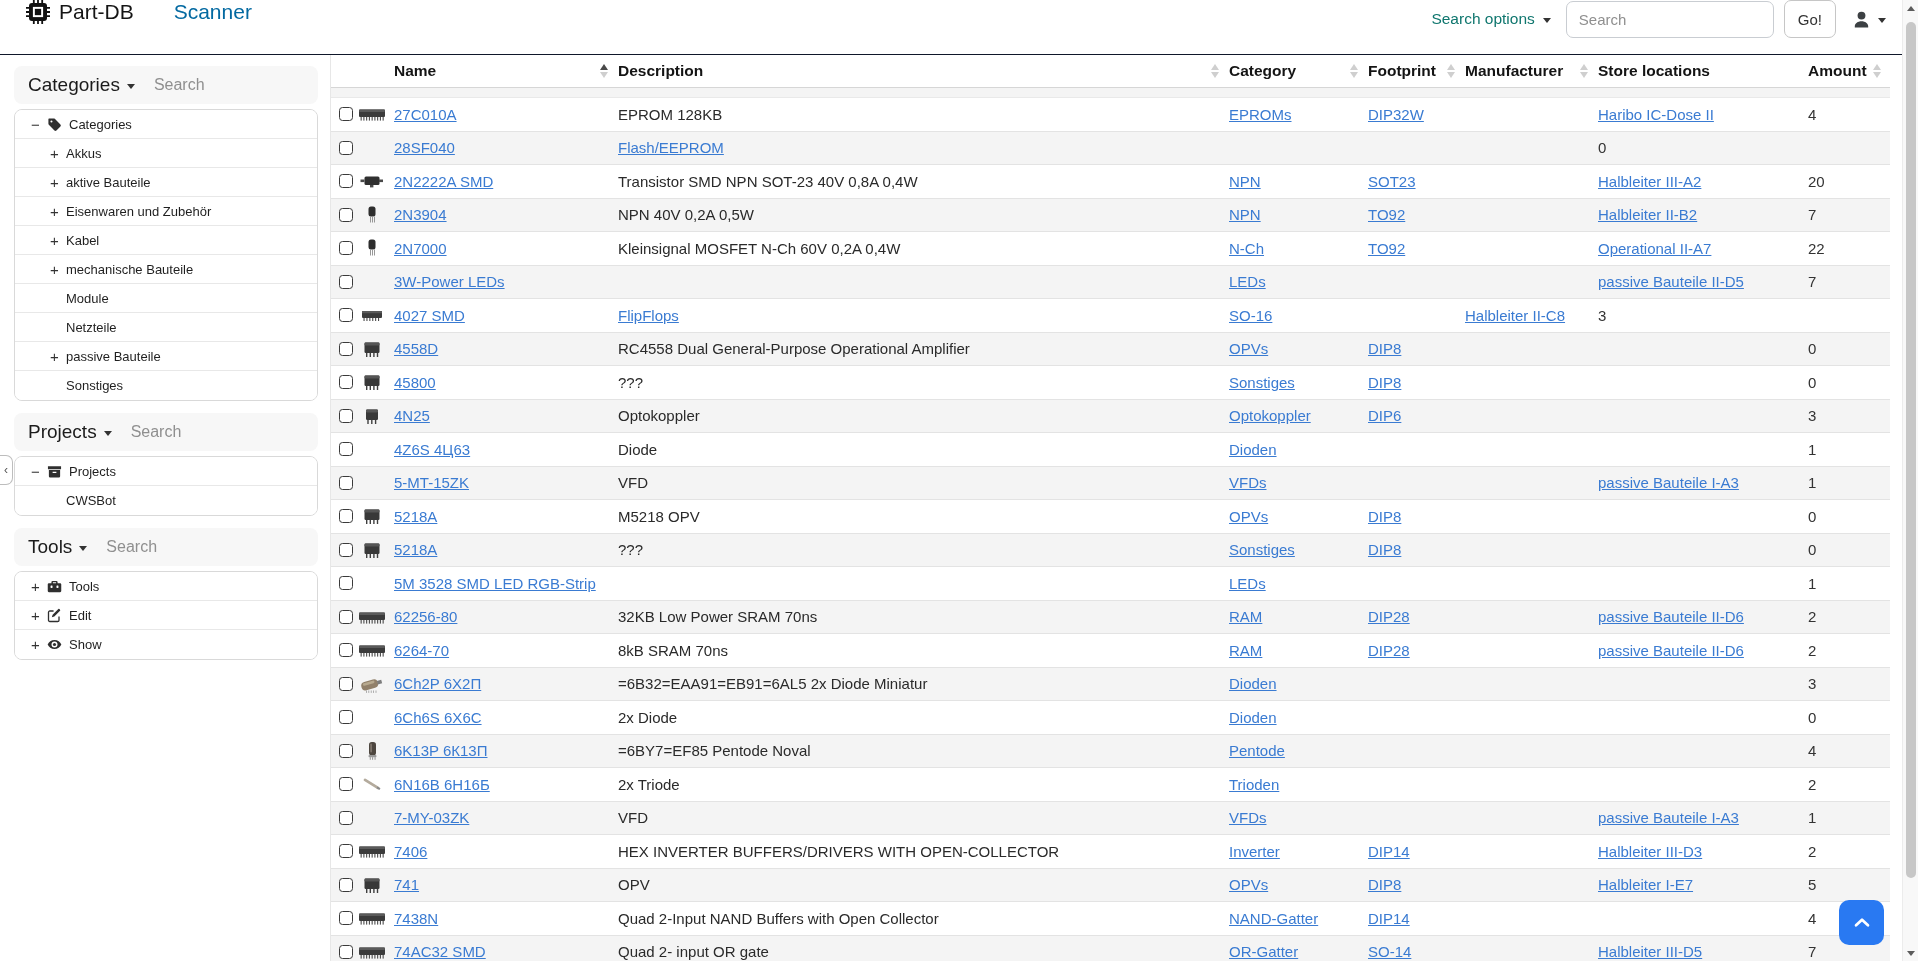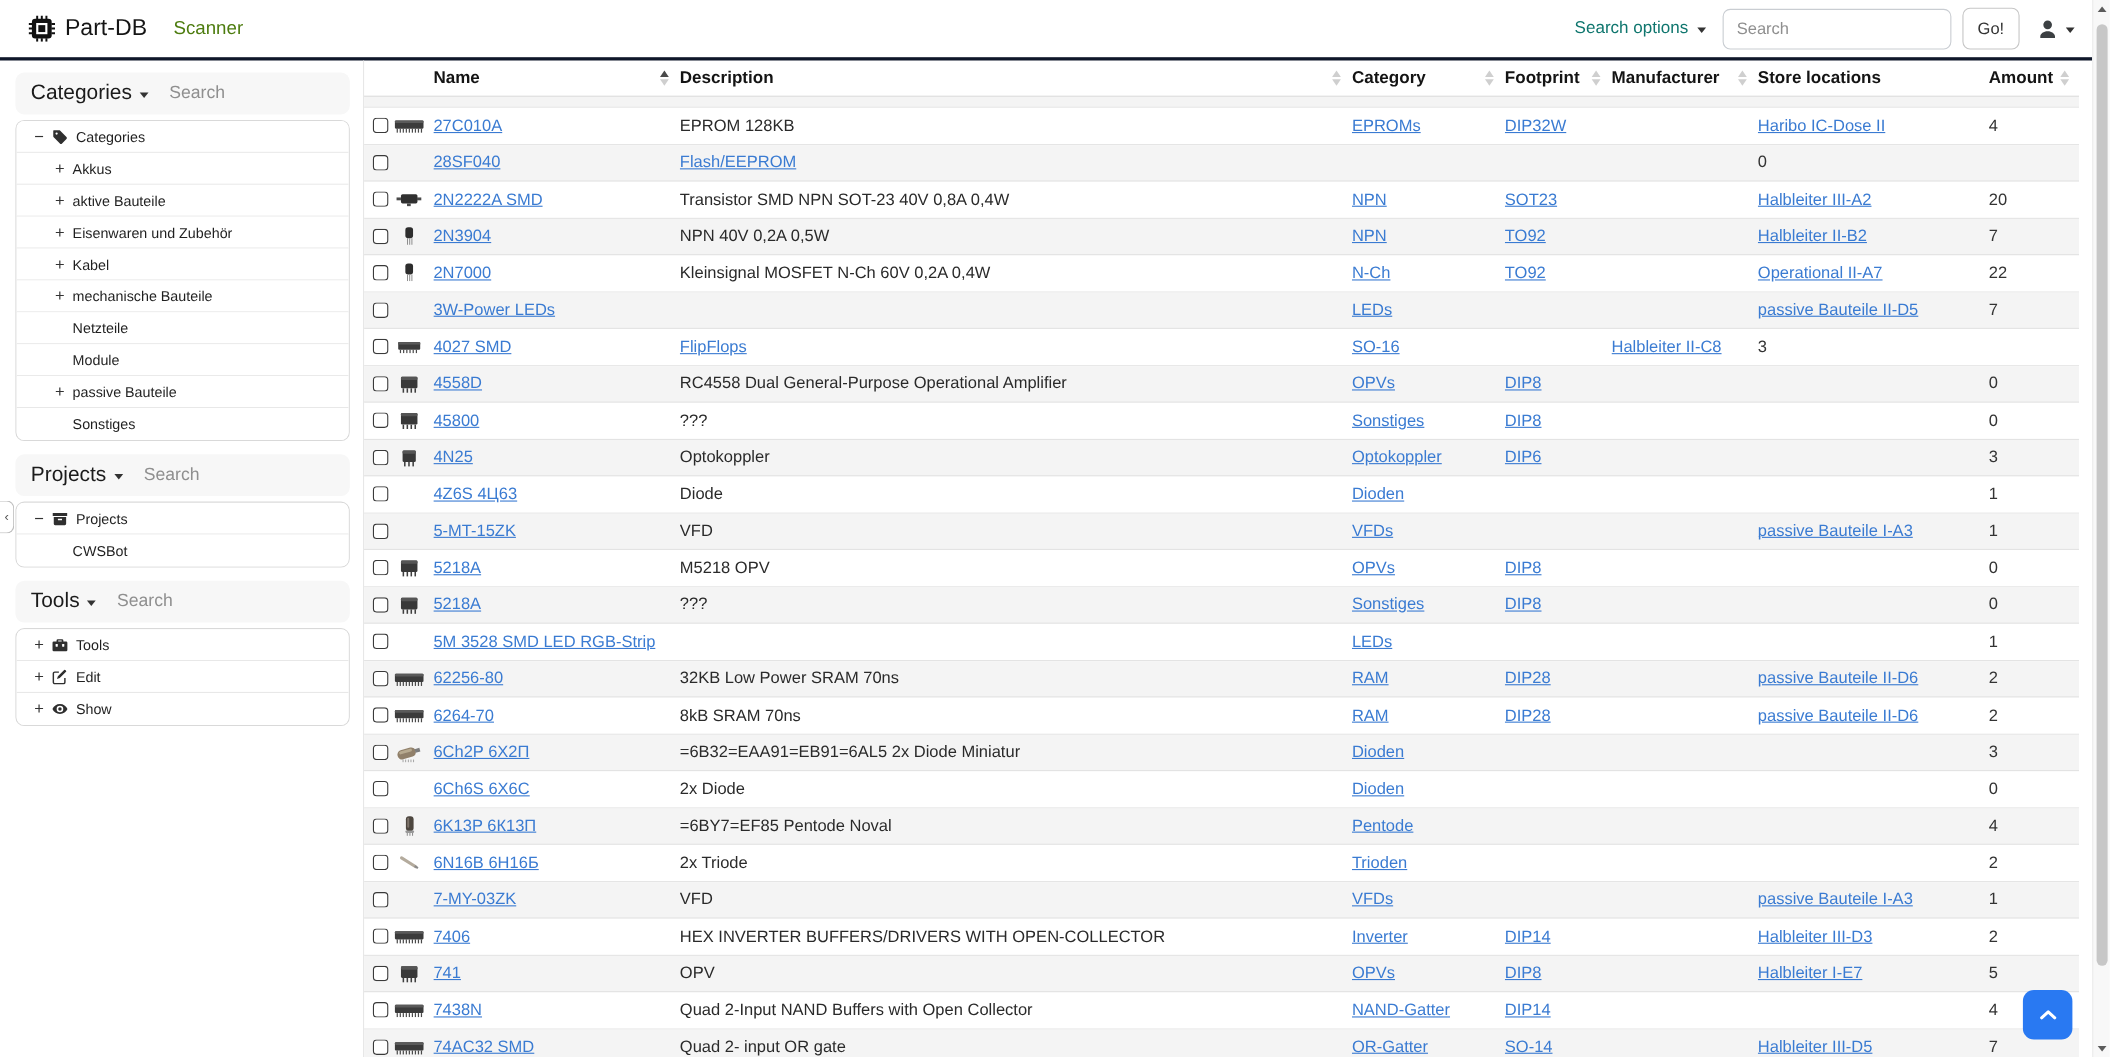--- a/index.html
+++ b/index.html
@@ -2,24 +2,24 @@
 <html><head>
 <meta charset="utf-8">
 <style>
   html,body{margin:0;padding:0;background:#fff;}
   body{width:1918px;height:961px;overflow:hidden;position:relative;
        font-family:"Liberation Sans", sans-serif;color:#212529;
        --link:#3a7bd2; --primary:#2979f2; --stripe:#f4f4f4; --rowborder:#e3e3e3; --headborder:#d6d6d6;}
   a{color:var(--link);text-decoration:underline;cursor:pointer;}
 
   
-  .navbar{position:absolute;top:0;left:0;width:1902px;height:55px;border-bottom:3px solid #0f172a;
-          display:flex;align-items:center;background:#fff;box-sizing:border-box;}
+  .navbar{position:absolute;top:0;left:0;width:1902px;height:55px;border-bottom:1px solid #0f172a;
+          display:flex;align-items:flex-start;background:#fff;box-sizing:border-box;}
   .brand{display:flex;align-items:center;gap:9px;margin-left:26px;font-size:21px;font-weight:500;color:#151515;cursor:pointer;}
-  .nav-link{margin-left:24px;font-size:17px;color:#4d7c0f;cursor:pointer;text-decoration:none;}
+  .nav-link{margin-left:40px;font-size:21px;color:#0369a1;cursor:pointer;text-decoration:none;}
   .nav-right{margin-left:auto;display:flex;align-items:center;}
   .search-options{display:flex;align-items:center;gap:8px;font-size:15.5px;color:#0f766e;cursor:pointer;margin-right:15px;}
   .caret{width:0;height:0;border-left:4.5px solid transparent;border-right:4.5px solid transparent;border-top:5px solid #333;margin-top:2px;}
   .search-input{width:208px;height:37px;box-sizing:border-box;border:1px solid #c9cdd2;border-radius:7px;
                 padding:0 12px;font-size:15px;color:#333;font-family:inherit;}
   .search-input::placeholder,.section-search::placeholder{color:#8f8f8f;}
   .go-btn{height:38px;padding:0 13px;margin-left:10px;border:1px solid #c6c6c6;border-radius:7px;background:#fff;
           font-size:15px;color:#333;cursor:pointer;font-family:inherit;}
   .user-menu{display:flex;align-items:center;gap:6px;margin-left:15px;margin-right:16px;cursor:pointer;}
 
@@ -137,25 +137,25 @@
       <div class="tree-item level-1">
         <span class="expander">+</span>
         <span>Kabel</span>
       </div>
       <div class="tree-item level-1">
         <span class="expander">+</span>
         <span>mechanische Bauteile</span>
       </div>
       <div class="tree-item level-1">
         <span class="expander"></span>
+        <span>Module</span>
+      </div>
+      <div class="tree-item level-1">
+        <span class="expander"></span>
         <span>Netzteile</span>
-      </div>
-      <div class="tree-item level-1">
-        <span class="expander"></span>
-        <span>Module</span>
       </div>
       <div class="tree-item level-1">
         <span class="expander">+</span>
         <span>passive Bauteile</span>
       </div>
       <div class="tree-item level-1">
         <span class="expander"></span>
         <span>Sonstiges</span>
       </div>
     </div>

